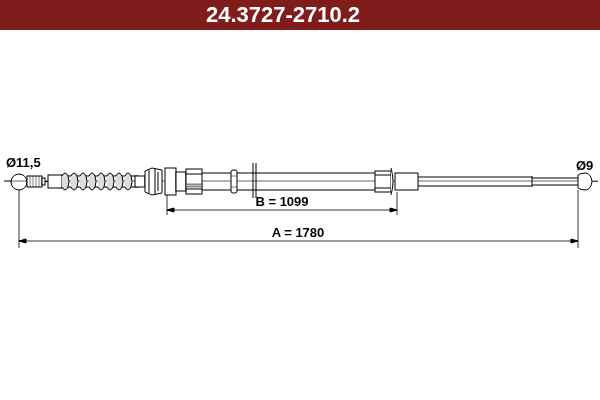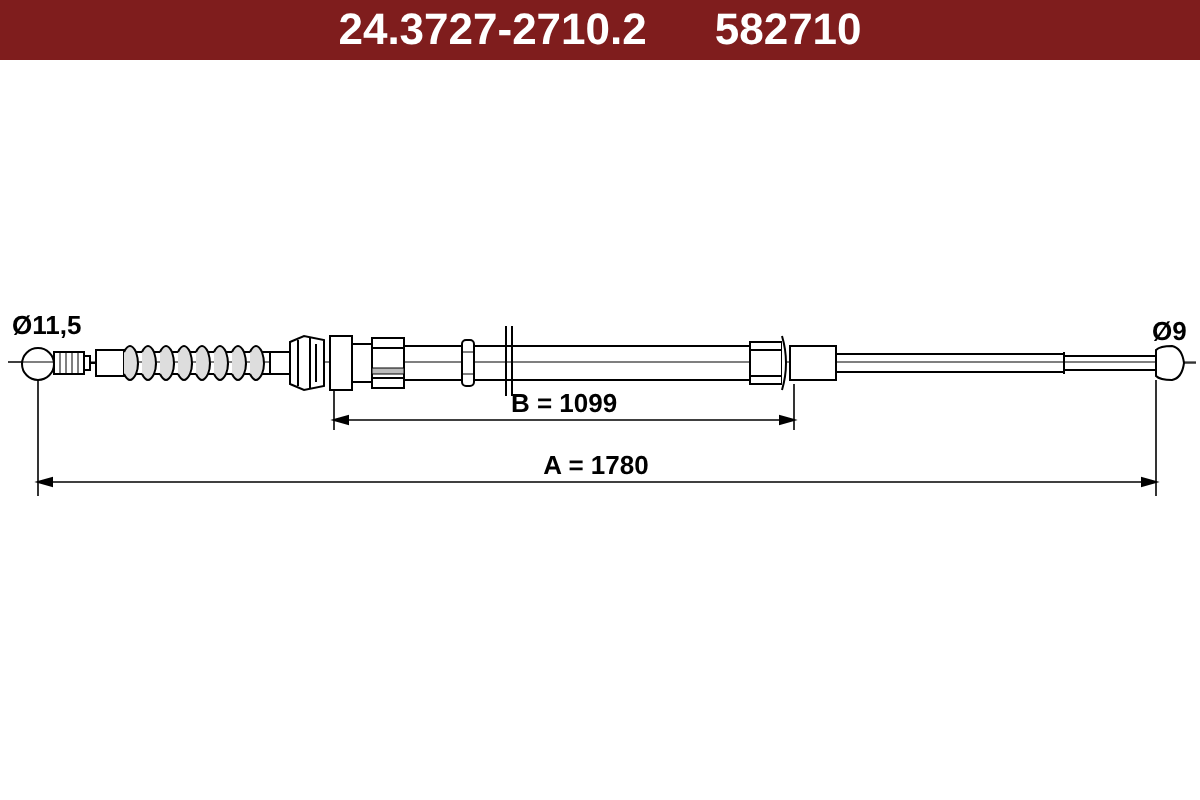--- a/index.html
+++ b/index.html
@@ -13,21 +13,20 @@
     }
     .header .part-no { margin-right: 34px; }
     .drawing { position: absolute; left: 0; top: 0; width: 600px; height: 400px; }
     .drawing text { font-family: "Liberation Sans", sans-serif; font-weight: bold; fill: #000; }
   </style>
 </head>
 <body>
 
 <div class="header">
   <span class="part-no">24.3727-2710.2</span>
-  <span>582710</span>
 </div>
 
 <svg class="drawing" width="600" height="400" viewBox="0 0 600 400" xmlns="http://www.w3.org/2000/svg">
   <g stroke="#000" stroke-width="1" fill="none">
 
     <line x1="4" y1="181" x2="598" y2="181" stroke-width="0.6"></line>
 
     <g>
       <circle cx="19" cy="182" r="8" fill="#fff"></circle>
       <line x1="4" y1="181" x2="34" y2="181" stroke-width="0.6"></line>

